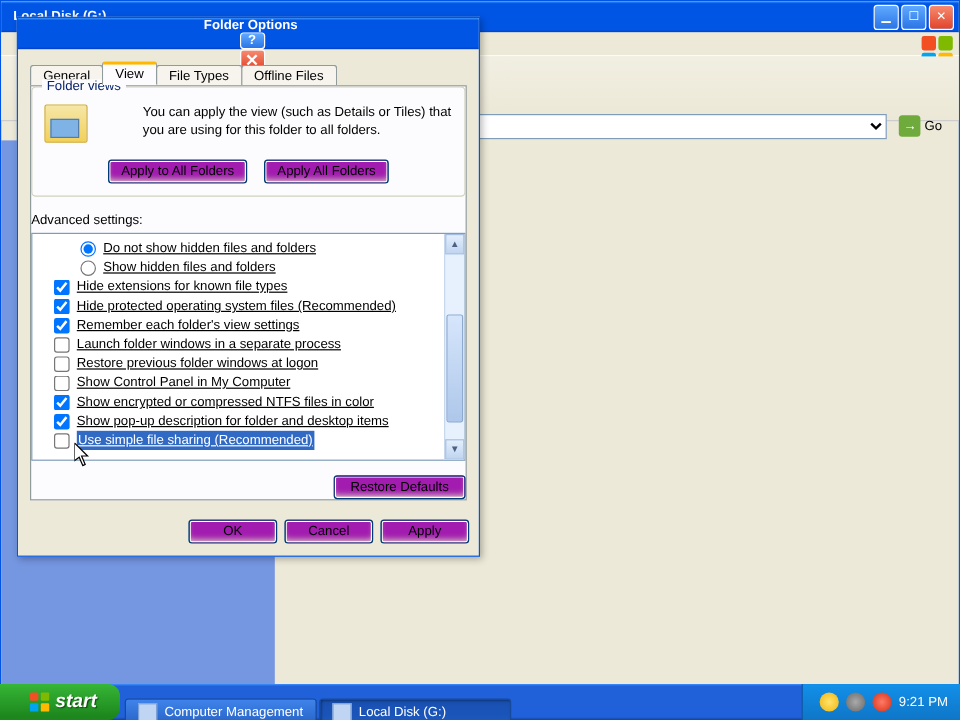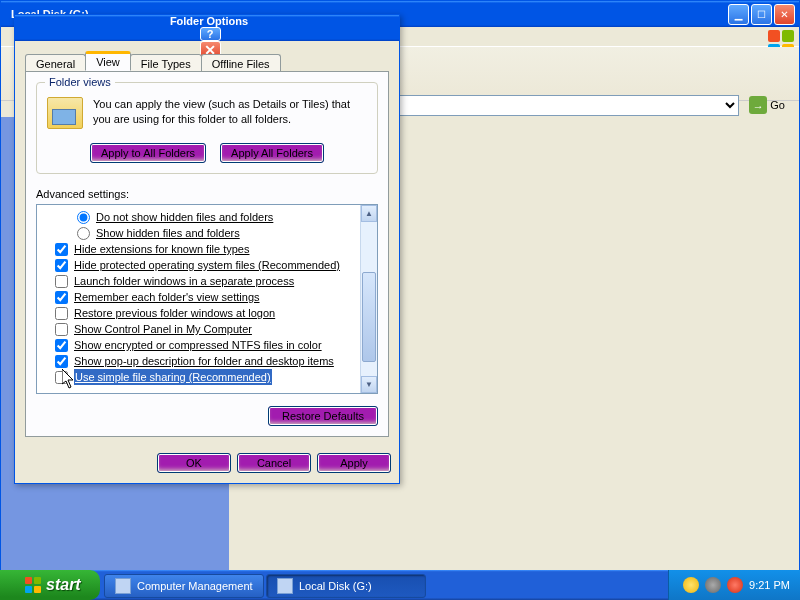--- a/index.html
+++ b/index.html
@@ -159,21 +159,21 @@
     border-top: 3px solid #ffb700;
     padding-top: 2px;
     top: 0;
     z-index: 2;
     border-bottom: 1px solid #fcfcfe;
   }
 
   .tab-content {
     border: 1px solid #919b9c;
     background: #fcfcfe;
-    padding: 10px;
+    padding: 0;
     position: relative;
   }
 
   .fieldset {
     border: 1px solid #d0d0bf;
     border-radius: 4px;
     padding: 14px 10px 10px;
     position: relative;
     margin-bottom: 14px;
   }
@@ -194,21 +194,21 @@
     position: relative;
   }
   .fv-icon::after {
     content: '';
     position: absolute;
     left: 4px; bottom: 3px;
     width: 22px; height: 14px;
     background: #7fb3e6;
     border: 1px solid #547ca8;
   }
-  .fv-text { line-height: 1.35; }
+  .fv-text { line-height: 1.35; margin-left: 36px; }
   .fv-btns { display: flex; gap: 14px; justify-content: center; margin-top: 14px; }
   .btn {
     min-width: 94px;
     padding: 3px 10px;
     background: #a21caf;
     border: 1px solid #003c74;
     border-radius: 3px;
     font-family: inherit;
     font-size: 11px;
     box-shadow: inset 0 0 0 1px #fff, inset 0 -4px 5px -2px #d9d4bf;
@@ -303,21 +303,21 @@
     font-style: italic;
     font-weight: bold;
     font-size: 16px;
     text-shadow: 1px 1px 1px #0a4a0a;
   }
   .start .logo {
     width: 18px; height: 18px;
     display: flex; flex-wrap: wrap;
   }
   .start .logo span { width: 7px; height: 7px; margin: 1px; border-radius: 1px; }
-  .tasks { flex: 1; display: flex; align-items: flex-end; padding: 2px 4px; gap: 2px; }
+  .tasks { flex: 1; display: flex; align-items: flex-start; padding: 2px 4px; gap: 2px; margin-top: 10px; }
   .taskbtn {
     height: 24px;
     padding: 0 10px;
     background: linear-gradient(#3f84eb,#2560c4);
     border: 1px solid #164a9f;
     border-radius: 3px;
     display: inline-flex; align-items: center; gap: 6px;
     color: #fff;
     min-width: 160px;
   }
@@ -418,26 +418,26 @@
           </div>
           <div class="item">
             <input type="checkbox" checked="" style="">
             <span class="lbl">Hide extensions for known file types</span>
           </div>
           <div class="item">
             <input type="checkbox" checked="" style="">
             <span class="lbl">Hide protected operating system files (Recommended)</span>
           </div>
           <div class="item">
+            <input type="checkbox" checked="" style="">
+            <span class="lbl">Remember each folder's view settings</span>
+          </div>
+          <div class="item">
             <input type="checkbox" style="">
             <span class="lbl">Launch folder windows in a separate process</span>
-          </div>
-          <div class="item">
-            <input type="checkbox" checked="" style="">
-            <span class="lbl">Remember each folder's view settings</span>
           </div>
           <div class="item">
             <input type="checkbox" style="">
             <span class="lbl">Restore previous folder windows at logon</span>
           </div>
           <div class="item">
             <input type="checkbox" style="">
             <span class="lbl">Show Control Panel in My Computer</span>
           </div>
           <div class="item">

